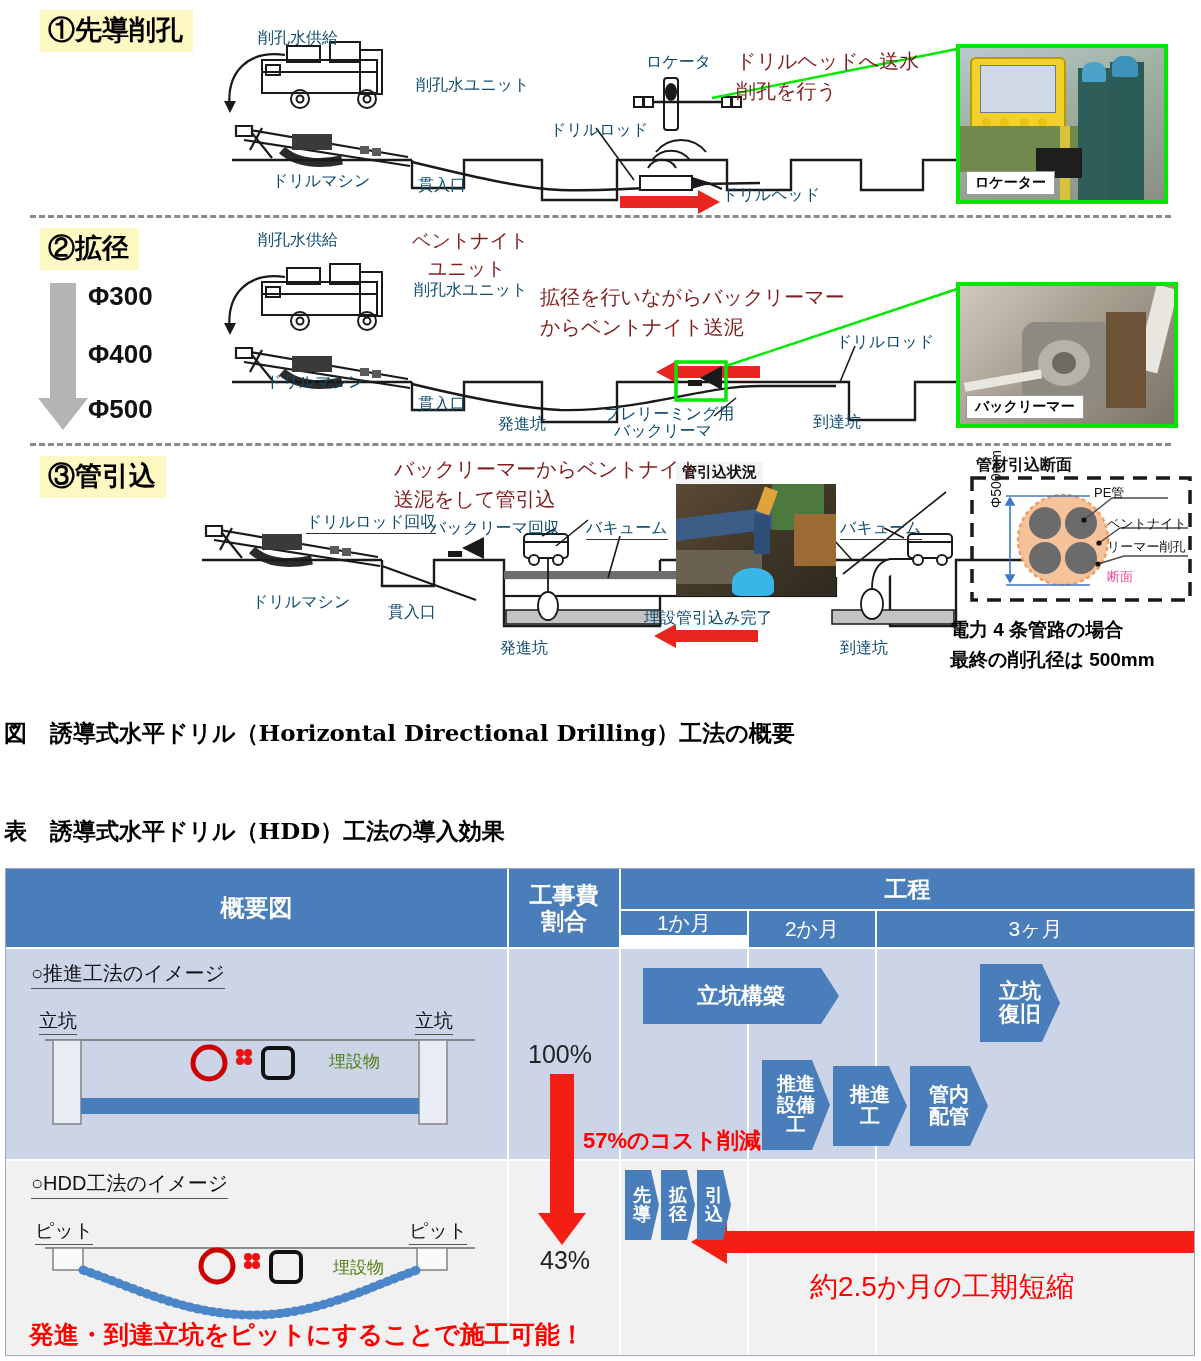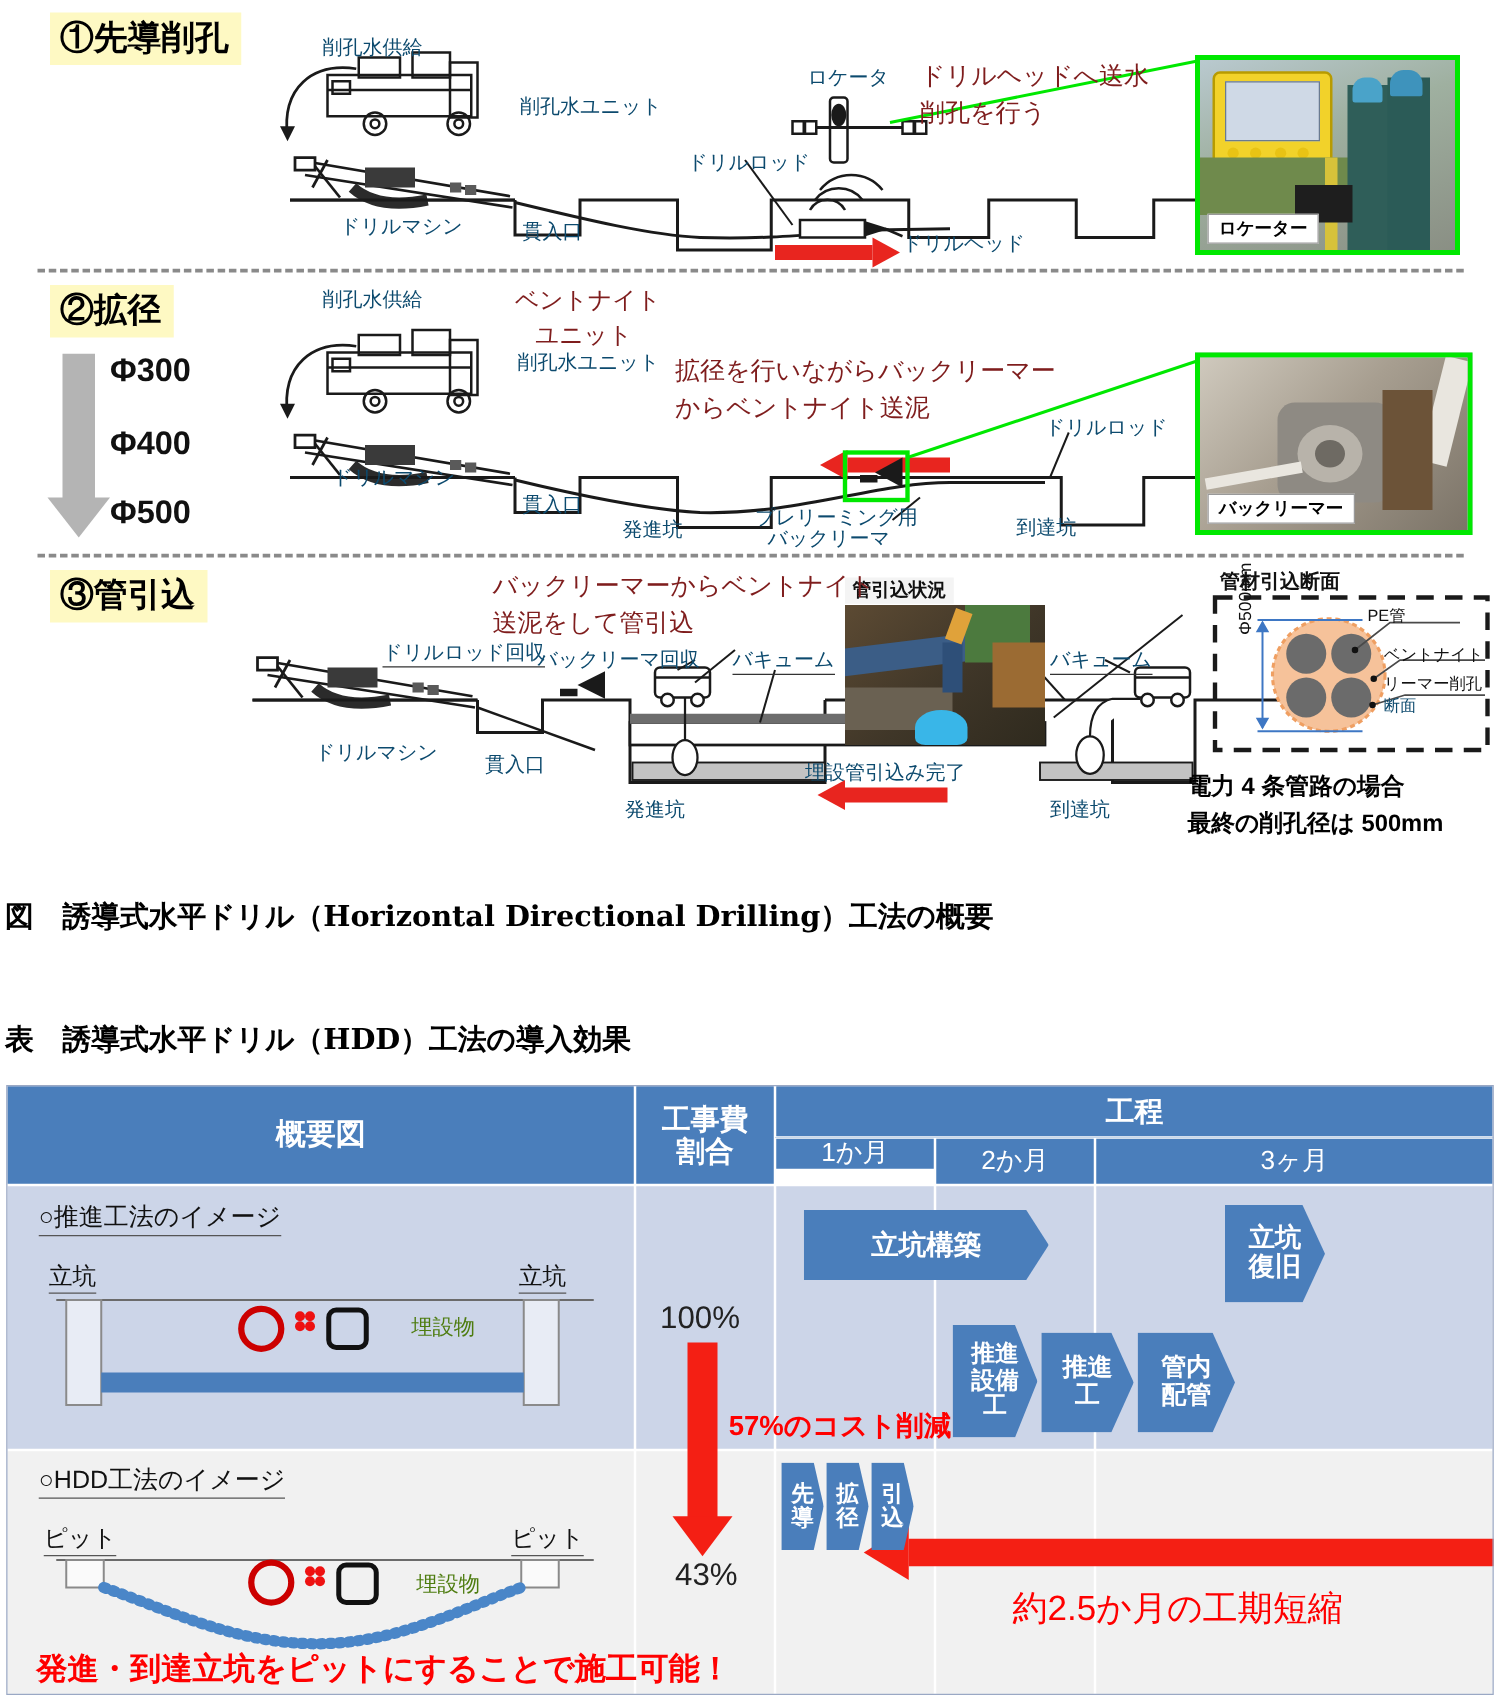--- a/index.html
+++ b/index.html
@@ -467,21 +467,21 @@
     <div class="jp-label" style="left:840px; top:638px;">到達坑</div>
     <div class="jp-label" style="left:586px; top:518px; border-bottom:1.5px solid #333;">バキューム</div>
     <div class="jp-label" style="left:840px; top:518px; border-bottom:1.5px solid #333;">バキューム</div>
     <div class="jp-label" style="left:644px; top:608px;">埋設管引込み完了</div>
 
     <div style="position:absolute;left:976px;top:455px;font-weight:bold;font-size:16px;color:#111;">管材引込断面</div>
     <div style="position:absolute;left:988px;top:508px;font-size:14px;color:#111;transform:rotate(-90deg);transform-origin:left top;white-space:nowrap;">Φ500mm</div>
     <div style="position:absolute;left:1094px;top:484px;font-size:13px;color:#111;">PE管</div>
     <div style="position:absolute;left:1107px;top:515px;font-size:13px;color:#111;">ベントナイト</div>
     <div style="position:absolute;left:1107px;top:538px;font-size:13px;color:#111;">リーマー削孔</div>
-    <div style="position:absolute;left:1107px;top:556px;font-size:13px;color:#0c4a6e;">断面</div>
+    <div style="position:absolute;left:1107px;top:568px;font-size:13px;color:#ec4899;">断面</div>
 
     <div class="jp-bold" style="left:950px; top:616px;">電力 4 条管路の場合</div>
     <div class="jp-bold" style="left:950px; top:646px;">最終の削孔径は 500mm</div>
   </div>
 
   <div class="cap-line" style="left:4px; top:718px;">図　誘導式水平ドリル（Horizontal Directional Drilling）工法の概要</div>
   <div class="cap-line" style="left:4px; top:816px;">表　誘導式水平ドリル（HDD）工法の導入効果</div>
 
   <div class="tbl">
 

